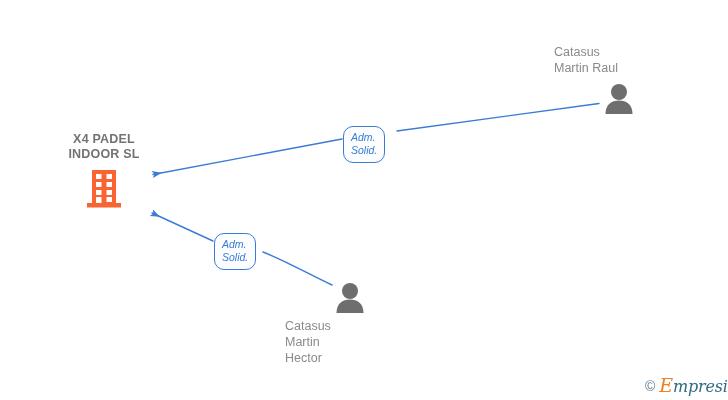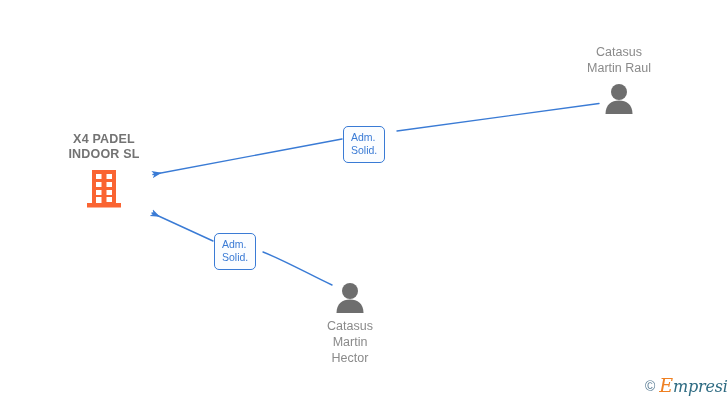--- a/index.html
+++ b/index.html
@@ -42,21 +42,20 @@
   .company-icon-wrap {
     margin-top: 6px;
     display: flex;
     justify-content: center;
   }
 
   
   .person-node {
     position: absolute;
     width: 130px;
-    text-align: center;
   }
   .person-node.top-right {
     left: 554px;
     top: 44px;
   }
   .person-node.bottom-mid {
     left: 285px;
     top: 282px;
   }
   .person-label {
@@ -70,28 +69,29 @@
     justify-content: center;
   }
   .person-node.top-right .person-icon-wrap { margin-top: 7px; }
   .person-node.bottom-mid .person-icon-wrap { margin-bottom: 5px; }
 
   
   .edge-label {
     position: absolute;
     box-sizing: border-box;
     border: 1.3px solid #3a7bd5;
-    border-radius: 5px;
+    border-radius: 10px;
     background: #fbfdff;
     color: #3a7bd5;
     font-size: 10.5px;
     line-height: 13px;
     padding: 4px 7px 5px 7px;
     text-align: left;
     white-space: pre-line;
+    font-style: italic;
   }
   .edge-label.lbl-top {
     left: 343px;
     top: 126px;
   }
   .edge-label.lbl-bottom {
     left: 214px;
     top: 233px;
   }
 

